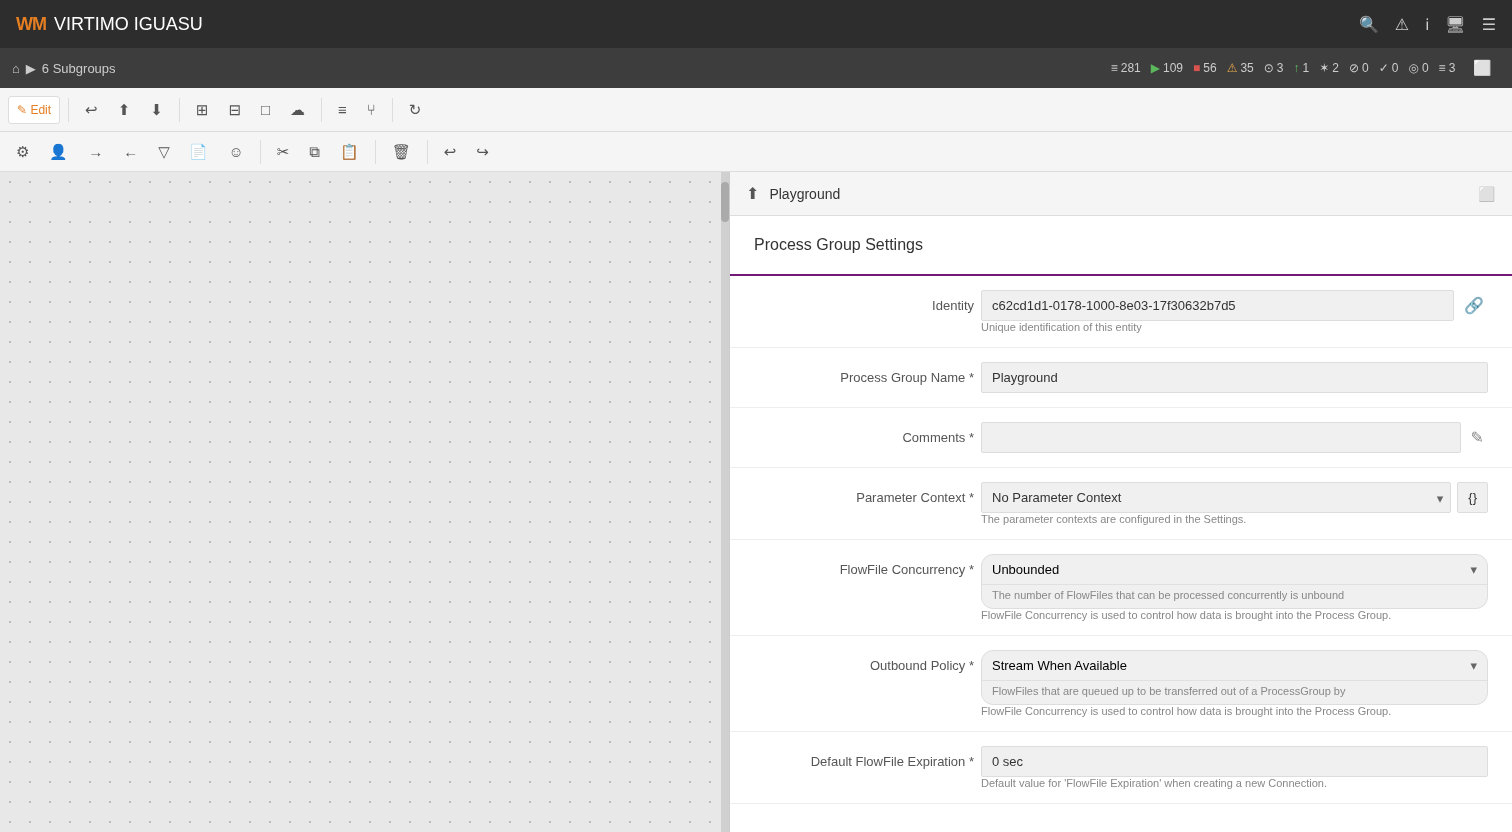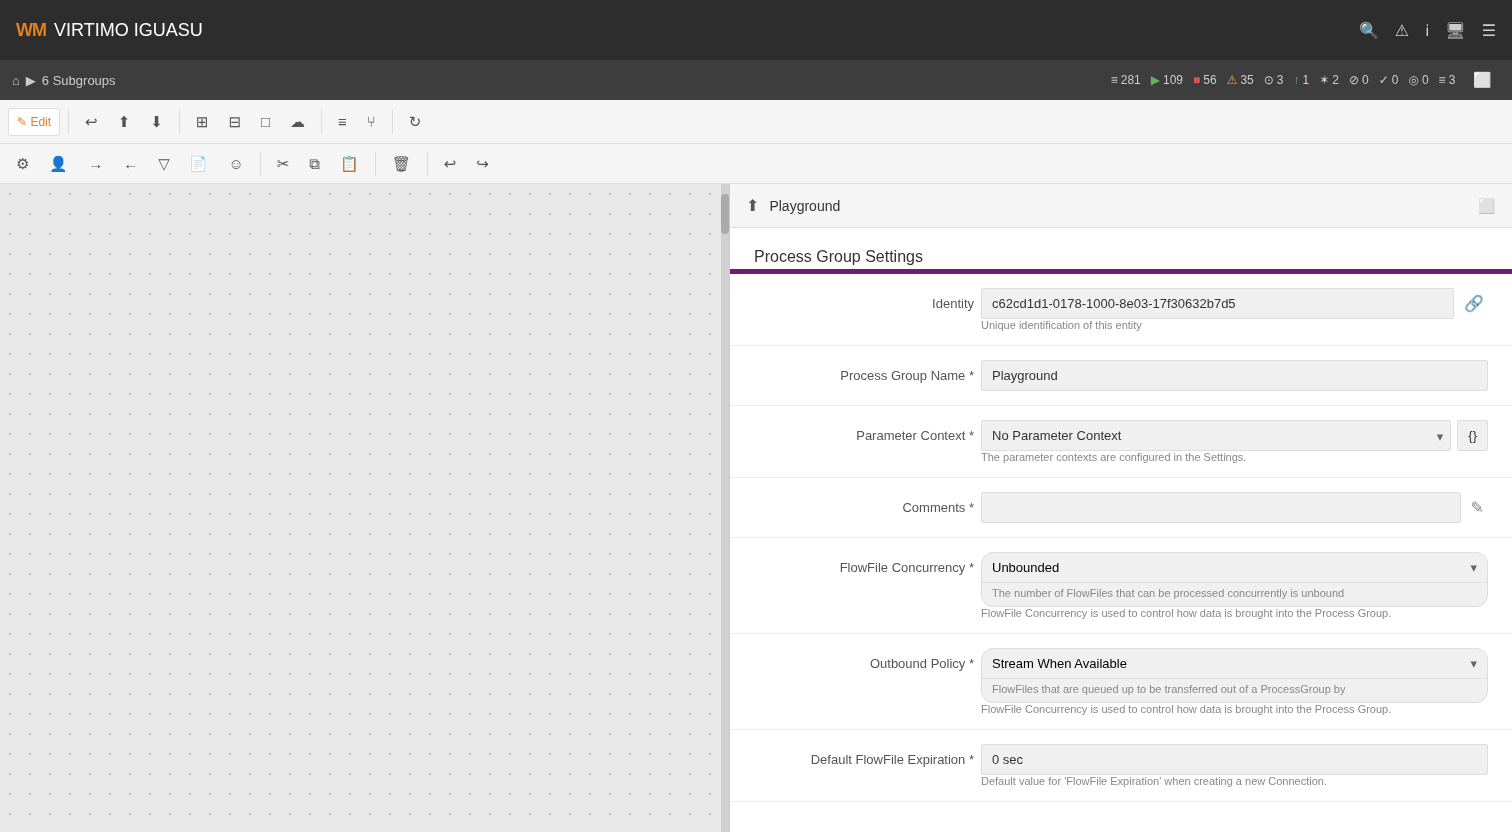--- a/index.html
+++ b/index.html
@@ -1,21 +1,21 @@
 <!DOCTYPE html>
 <html><head>
   <meta charset="utf-8">
   <style>
     * { box-sizing: border-box; margin: 0; padding: 0; }
     body { font-family: Arial, sans-serif; font-size: 13px; background: #e8e8e8; display: flex; flex-direction: column; height: 832px; overflow: hidden; }
 
     
     .top-bar {
       background: #2d2d2d;
-      height: 60px;
+      height: 48px;
       display: flex;
       align-items: center;
       padding: 0 16px;
       justify-content: space-between;
       flex-shrink: 0;
     }
     .logo {
       display: flex;
       align-items: center;
       gap: 4px;
@@ -162,22 +162,22 @@
     .panel-title { font-size: 14px; color: #333; font-weight: normal; }
     .panel-maximize { color: #555; font-size: 14px; }
 
     
     .form-area {
       padding: 0;
     }
     .form-title {
       font-size: 16px;
       color: #333;
-      padding: 20px 24px 3px;
-      border-bottom: 5px solid #701a75;
+      padding: 20px 24px 20px;
+      border-bottom: 2px solid #701a75;
     }
     .form-row {
       display: flex;
       align-items: flex-start;
       padding: 14px 24px;
       border-bottom: 1px solid #eee;
       gap: 7px;
     }
     .form-label {
       flex: 0 0 220px;
@@ -428,45 +428,45 @@
       </div>
 
       <div class="form-row">
         <div class="form-label">Process Group Name *</div>
         <div class="form-field">
           <input class="form-input" type="text" value="Playground" style="">
         </div>
       </div>
 
       <div class="form-row">
+        <div class="form-label">Comments *</div>
+        <div class="form-field">
+          <div class="form-input-wrapper">
+            <input class="form-input" type="text" style="">
+            <button class="icon-btn">✎</button>
+          </div>
+        </div>
+      </div>
+
+      <div class="form-row">
         <div class="form-label">Parameter Context *</div>
         <div class="form-field">
           <div class="param-context-row">
             <div class="select-wrapper">
               <select>
                 <option>No Parameter Context</option>
               </select>
             </div>
             <button class="context-btn">{}</button>
           </div>
           <div class="form-hint">The parameter contexts are configured in the Settings.</div>
         </div>
       </div>
 
       <div class="form-row">
-        <div class="form-label">Comments *</div>
-        <div class="form-field">
-          <div class="form-input-wrapper">
-            <input class="form-input" type="text" style="">
-            <button class="icon-btn">✎</button>
-          </div>
-        </div>
-      </div>
-
-      <div class="form-row">
         <div class="form-label">FlowFile Concurrency *</div>
         <div class="form-field">
           <div class="dropdown-with-sub">
             <div class="dropdown-main">
               <span>Unbounded</span>
               <span class="dropdown-chevron">▾</span>
             </div>
             <div class="dropdown-sub">The number of FlowFiles that can be processed concurrently is unbound</div>
           </div>
           <div class="form-hint">FlowFile Concurrency is used to control how data is brought into the Process Group.</div>

